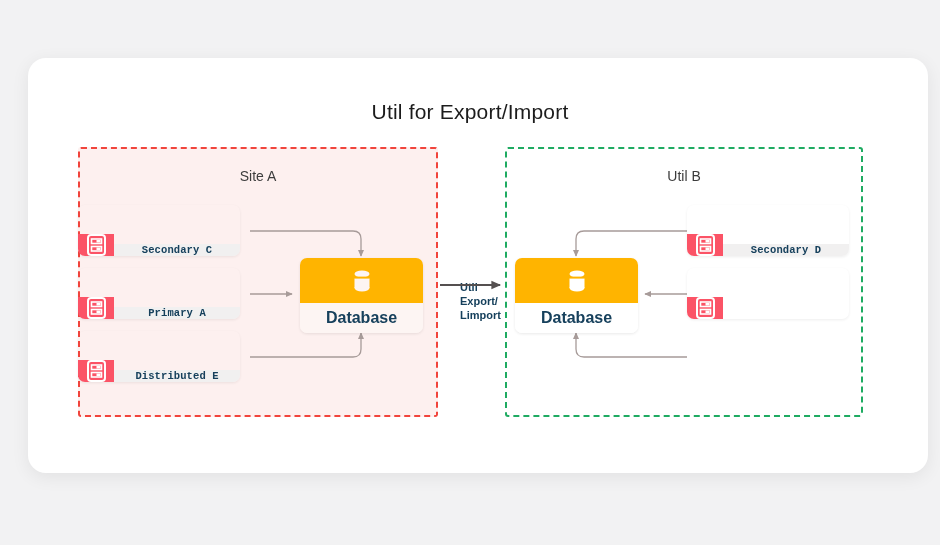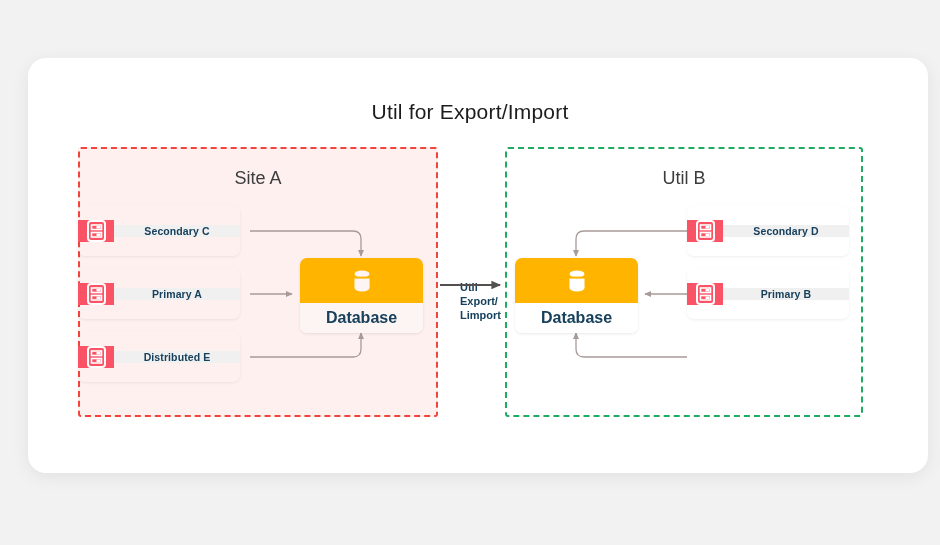--- a/index.html
+++ b/index.html
@@ -60,34 +60,35 @@
     height: 270px;
     border: 2px dashed #1fab62;
     background: transparent;
   }
   .site-label {
     position: absolute;
     top: 19px;
     left: 0;
     width: 100%;
     text-align: center;
-    font-size: 18px;
+    font-size: 14px;
     color: #3c3c3c;
   }
 
   
   .node {
     position: absolute;
     width: 162px;
     height: 51px;
     border-radius: 7px;
     overflow: hidden;
     display: flex;
-    align-items: center;
+    align-items: flex-end;
     box-shadow: 0 1px 3px rgba(0,0,0,0.07);
+    font-family: Liberation Mono, monospace;
   }
   .node-icon-pane {
     width: 36px;
     background: #fb5366;
     display: flex;
     align-items: center;
     justify-content: center;
     flex: 0 0 36px;
   }
   .node-body {
@@ -302,19 +303,16 @@
   <div class="node" style="left:659px; top:210px;">
     <div class="node-icon-pane">
       <svg class="server-icon" width="19" height="22" viewBox="0 0 19 22">
         <rect x="1" y="1" width="17" height="20" rx="3" fill="none" stroke="#ffffff" stroke-width="2"></rect>
         <rect x="4.5" y="5" width="10" height="4.5" fill="none" stroke="#ffffff" stroke-width="1.6"></rect>
         <rect x="9.5" y="6" width="4" height="2.5" fill="#ffffff"></rect>
         <rect x="4.5" y="12.5" width="10" height="4.5" fill="none" stroke="#ffffff" stroke-width="1.6"></rect>
         <rect x="9.5" y="13.5" width="4" height="2.5" fill="#ffffff"></rect>
       </svg>
     </div>
-    <div class="node-body">
-      <span class="node-label">Primary B</span>
-    </div>
   </div>
 
 
 </div>
 
 </body></html>

